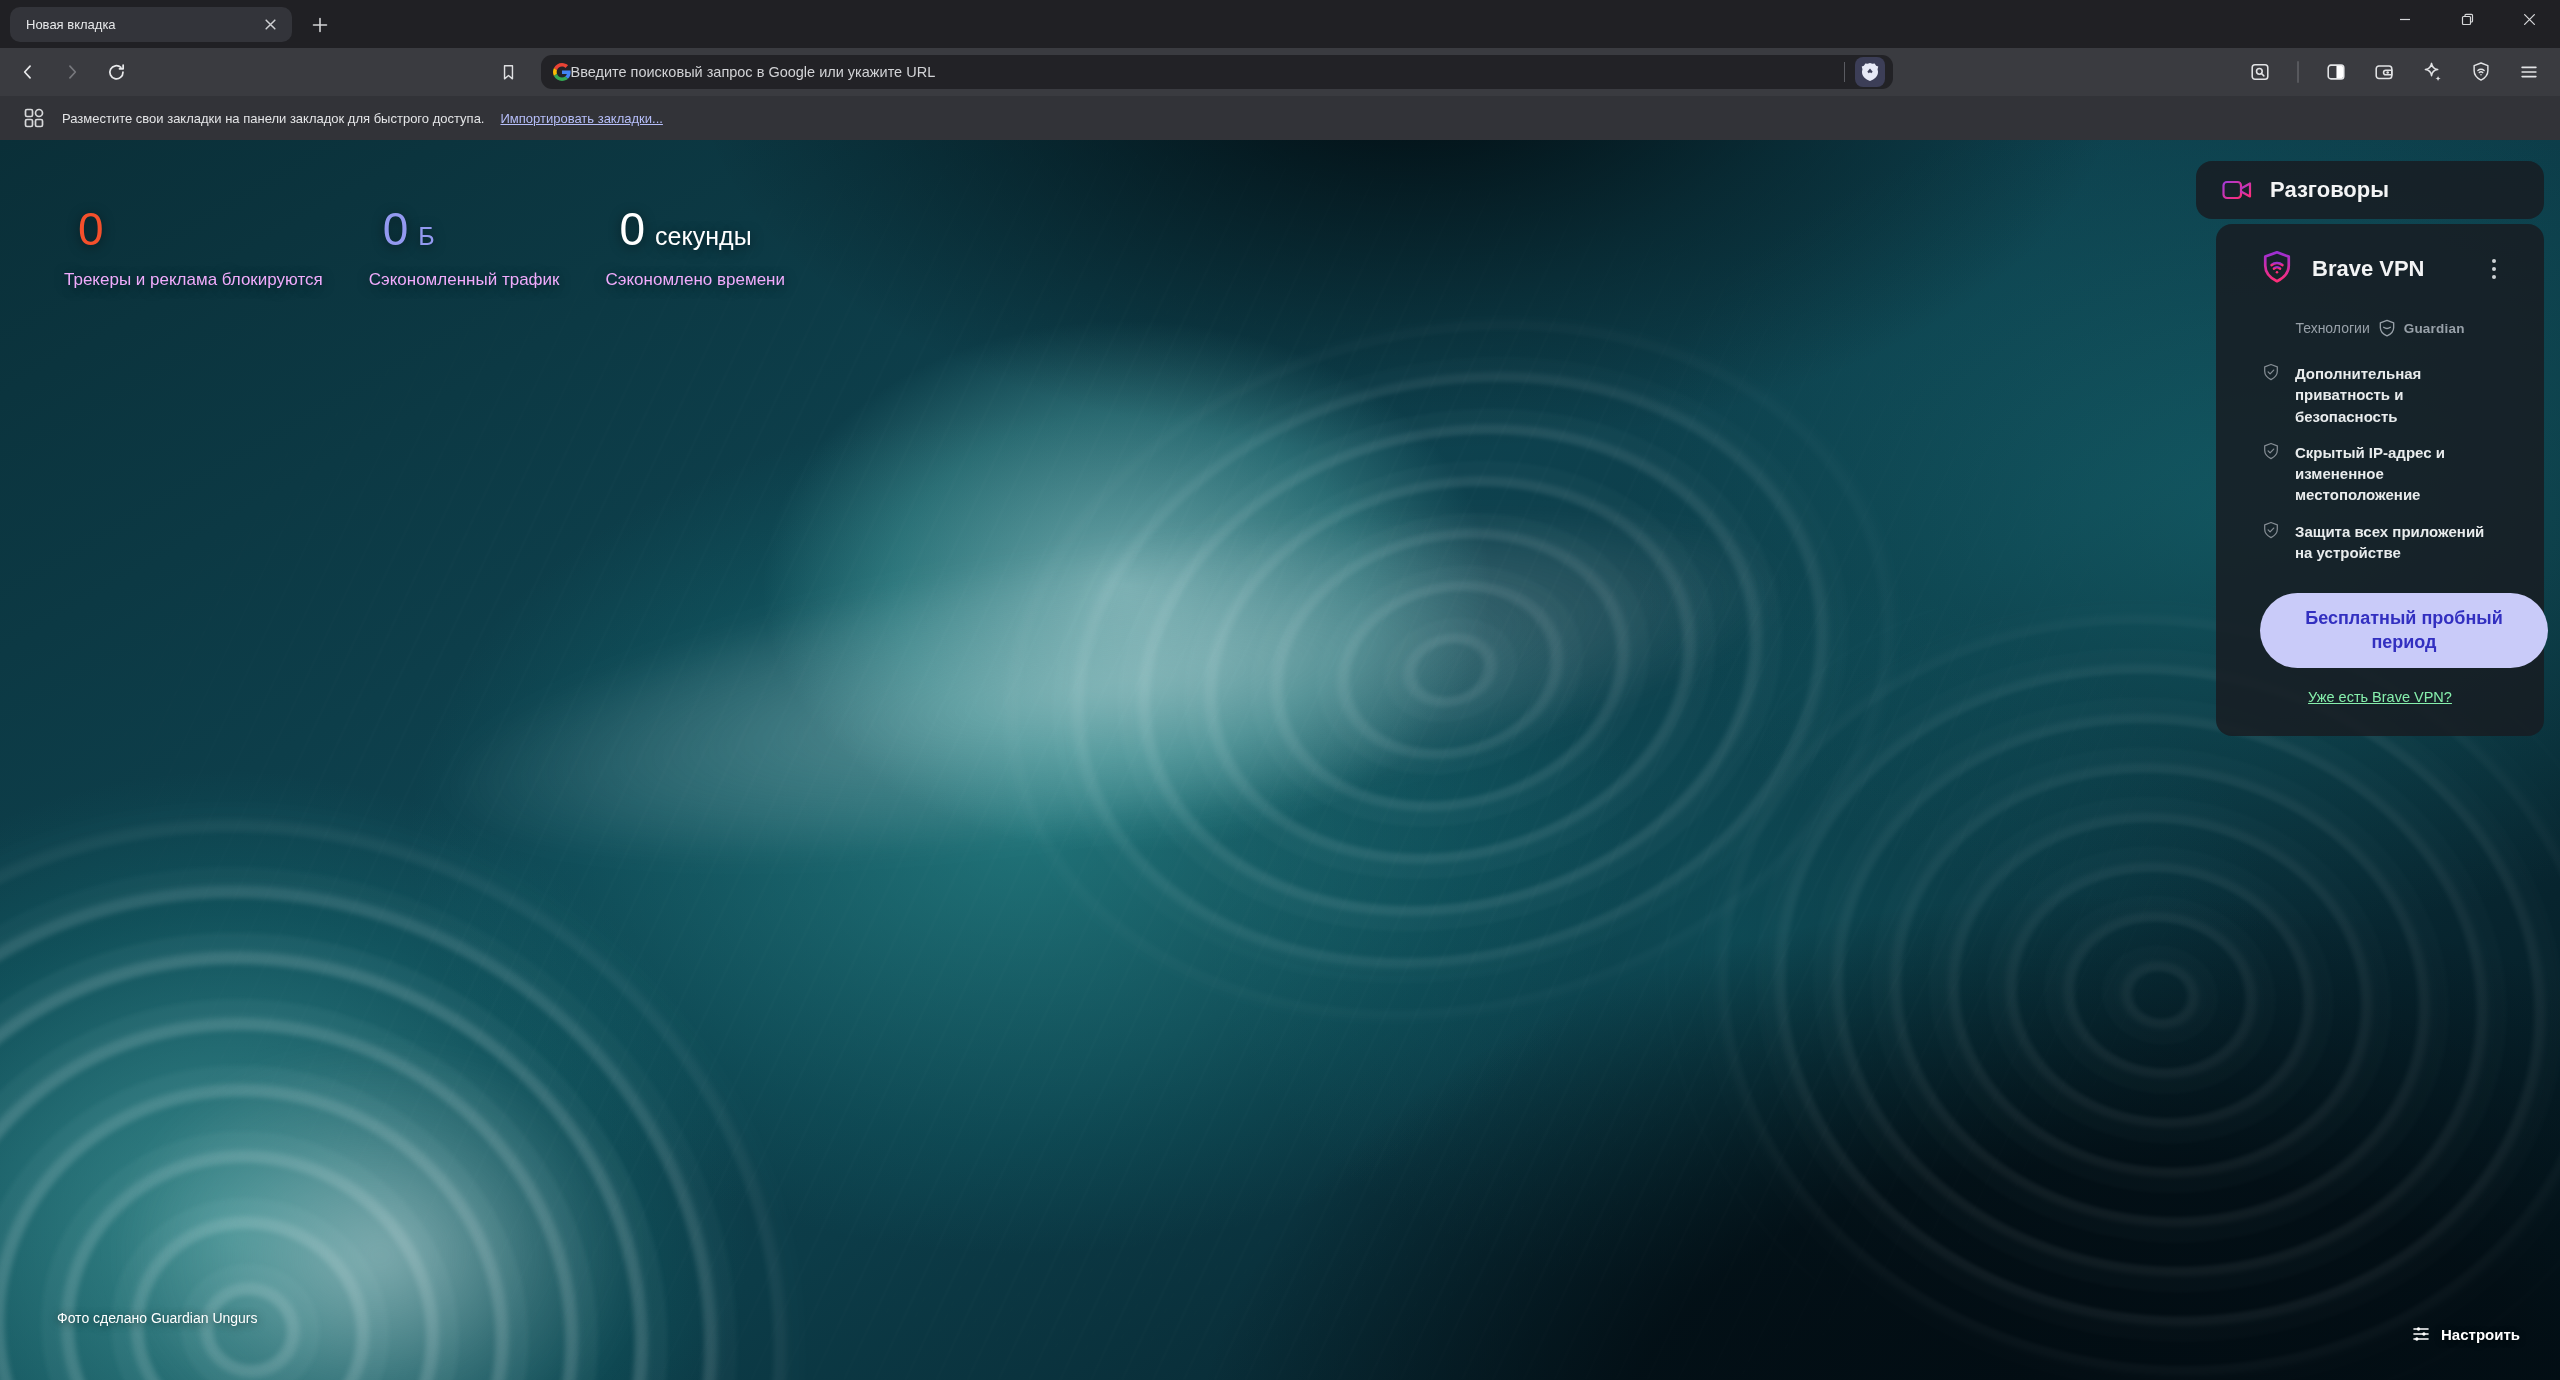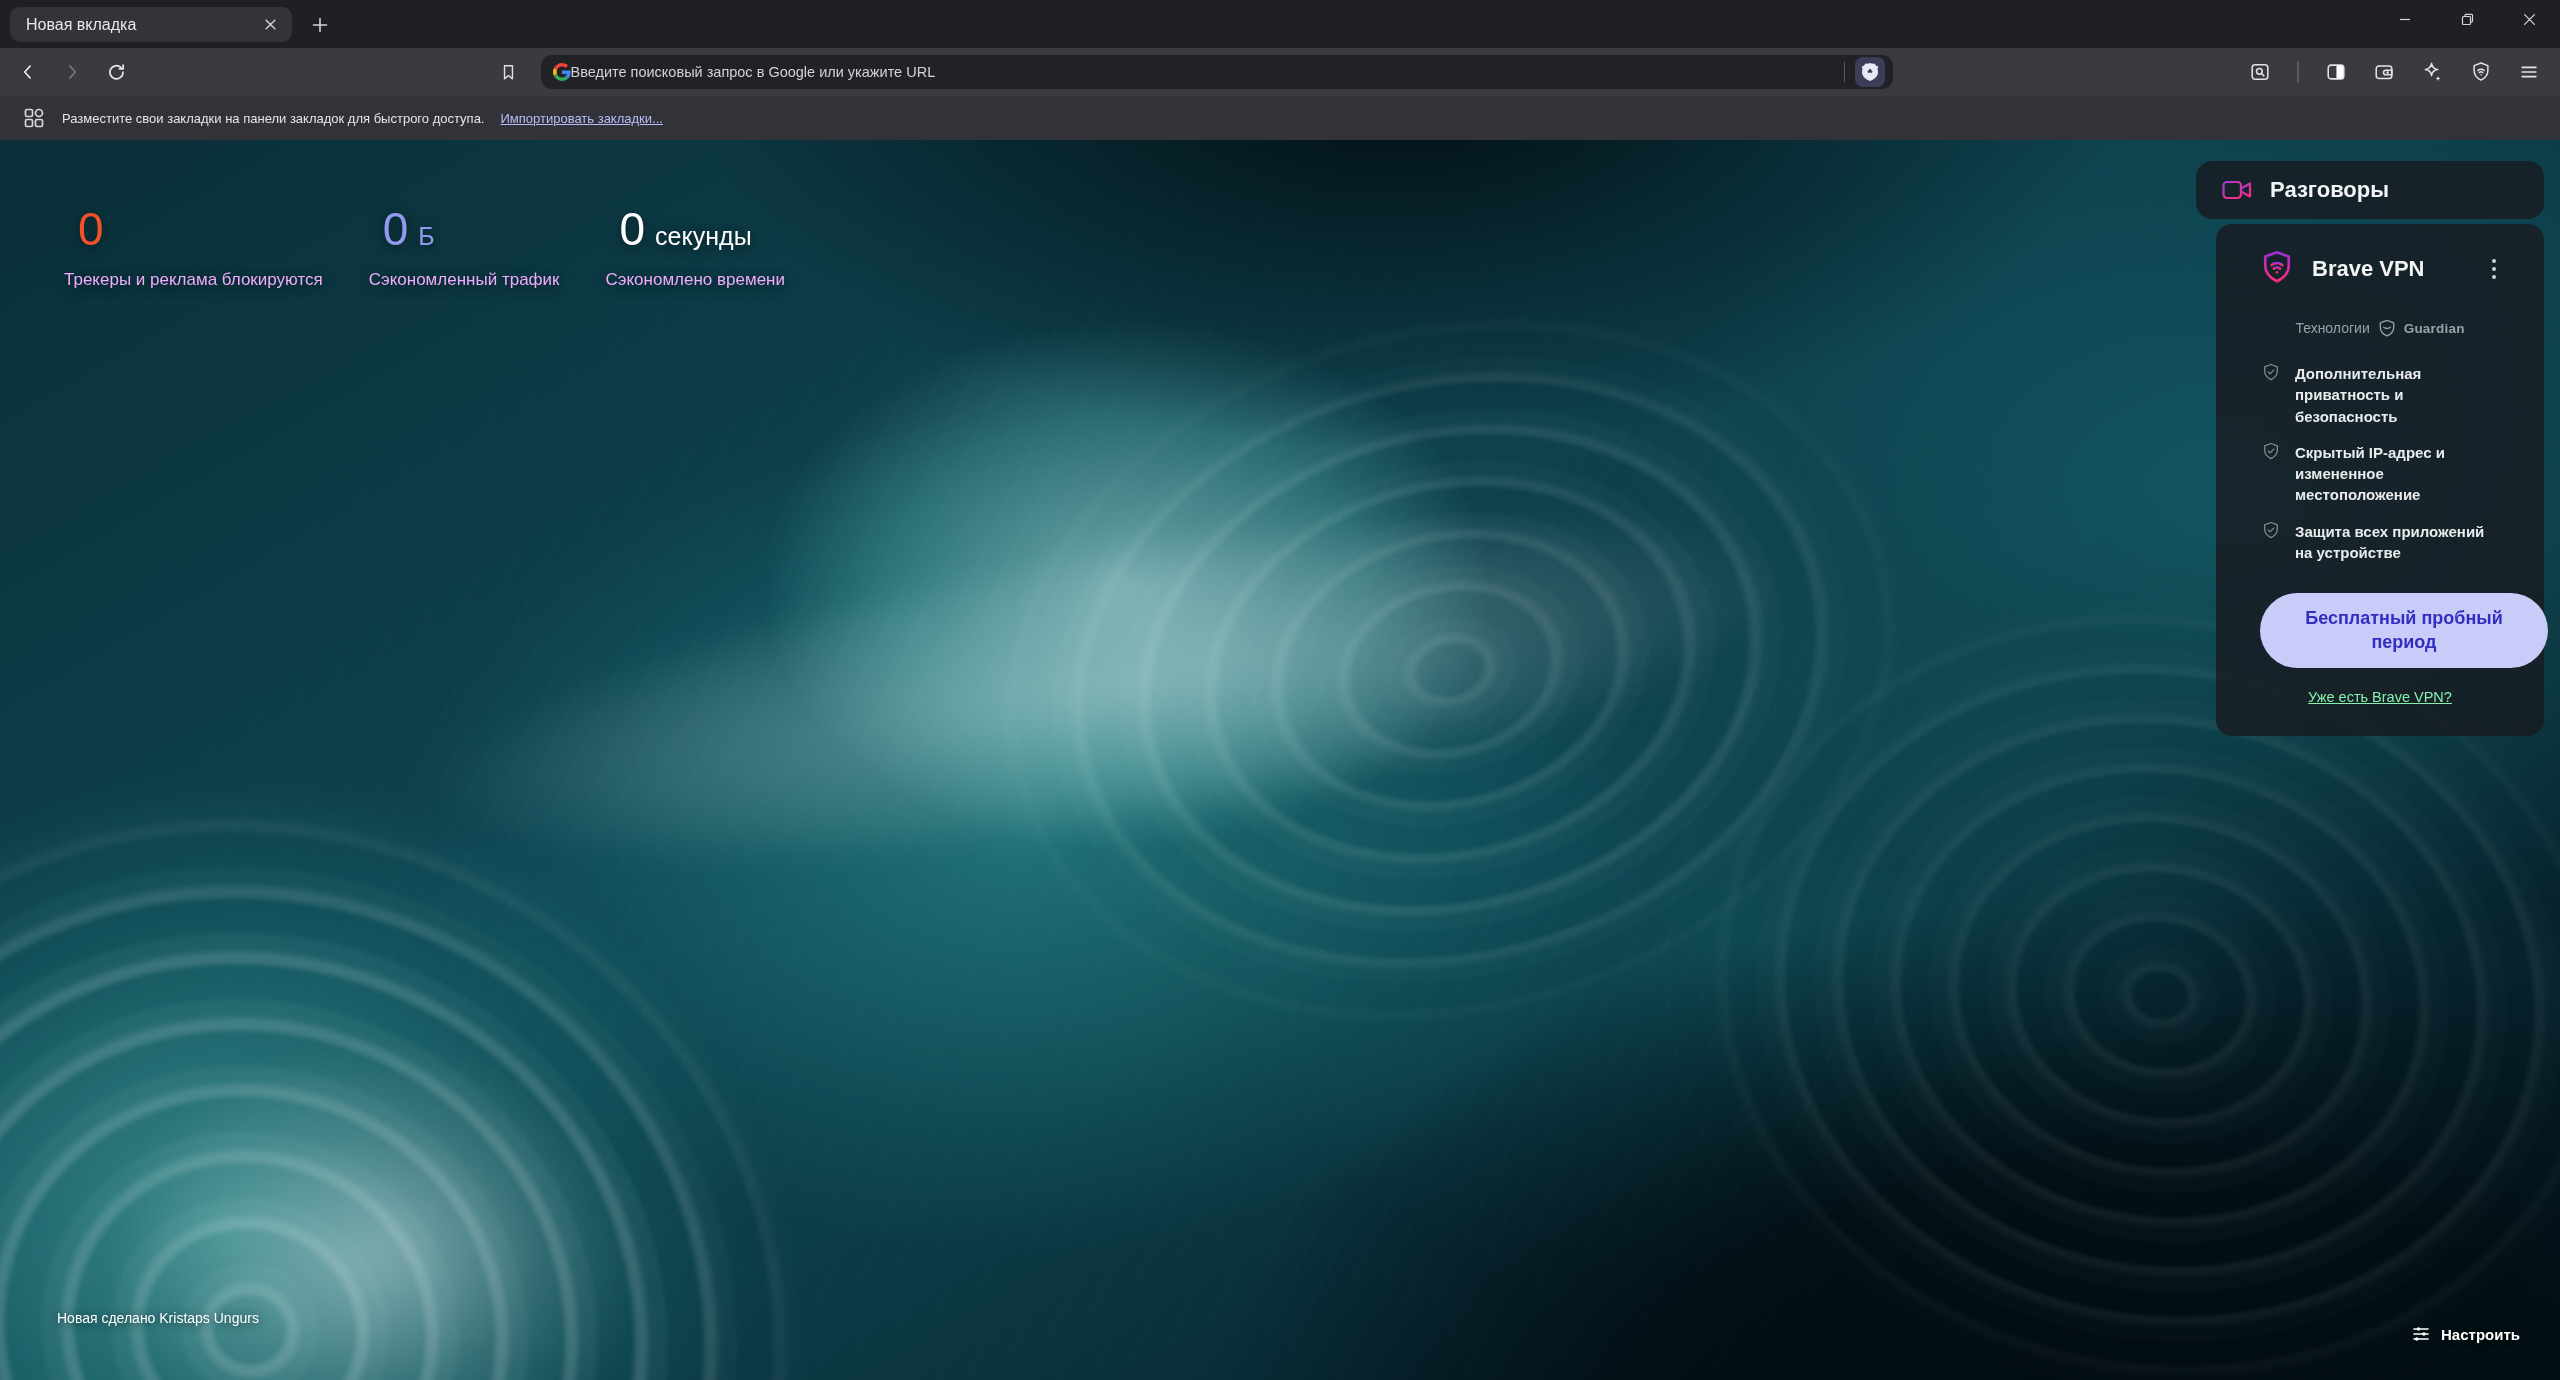--- a/index.html
+++ b/index.html
@@ -3,21 +3,21 @@
 <meta charset="utf-8">
 <style>
   * { box-sizing: border-box; margin: 0; padding: 0; }
   html,body { width:2560px; height:1380px; overflow:hidden; }
   body { font-family:"Liberation Sans", sans-serif; background:#202024; position:relative; }
 
   
   .titlebar { height:48px; background:#202024; display:flex; align-items:flex-end; position:relative; }
   .tab { margin:7px 0 6px 10px; height:35px; width:282px; background:#33343a; border-radius:10px;
          display:flex; align-items:center; padding:0 10px 0 16px; }
-  .tab-title { flex:1; font-size:16px; color:#e7e8ea; white-space:nowrap; overflow:hidden; }
+  .tab-title { flex:1; font-size:13px; color:#e7e8ea; white-space:nowrap; overflow:hidden; }
   .tab-close { width:24px; height:24px; border-radius:6px; display:flex; align-items:center; justify-content:center;
                color:#cfd0d3; font-size:13px; cursor:pointer; }
   .newtab-btn { width:32px; height:32px; margin:0 0 7px 12px; border-radius:8px; display:flex; align-items:center;
                 justify-content:center; color:#d2d3d5; font-size:22px; font-weight:300; cursor:pointer; }
   .win-controls { position:absolute; right:0; top:0; height:38px; display:flex; }
   .win-btn { width:62px; height:38px; display:flex; align-items:center; justify-content:center; color:#d6d7d9; }
 
   
   .toolbar { height:48px; background:#3a3b40; display:flex; align-items:center; }
   .nav-group { display:flex; align-items:center; gap:8px; margin-left:10px; }
@@ -377,21 +377,21 @@
         </div>
       </div>
 
       <button class="cta-btn">Бесплатный пробный период</button>
       <div class="vpn-login">
         <a>Уже есть Brave VPN?</a>
       </div>
     </div>
   </div>
 
-  <div class="photo-credit">Новая сделано Kristaps Ungurs</div>
+  <div class="photo-credit">Фото сделано Guardian Ungurs</div>
 
 
   <div class="customize">
     <span>
       <svg width="20" height="20" viewBox="0 0 24 24" fill="none" stroke="#ffffff" stroke-width="1.8" stroke-linecap="round">
         <path d="M3.5 6h17"></path>
           <circle cx="9" cy="6" r="2" fill="#ffffff" stroke="none"></circle>
         <path d="M3.5 12h17"></path>
           <circle cx="15.5" cy="12" r="2" fill="#ffffff" stroke="none"></circle>
         <path d="M3.5 18h17"></path>

